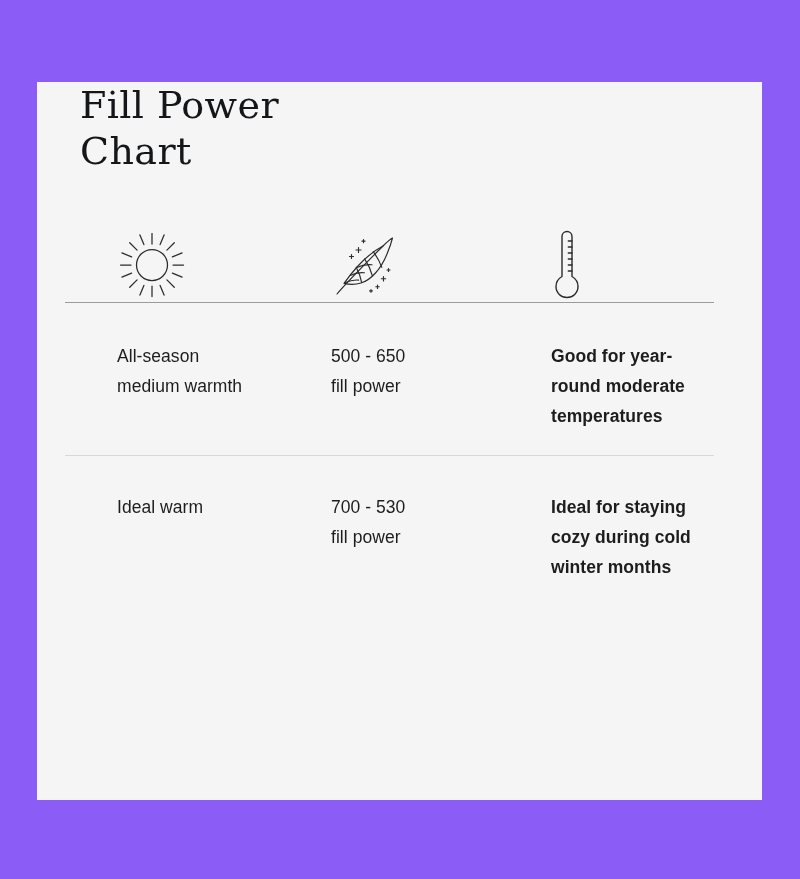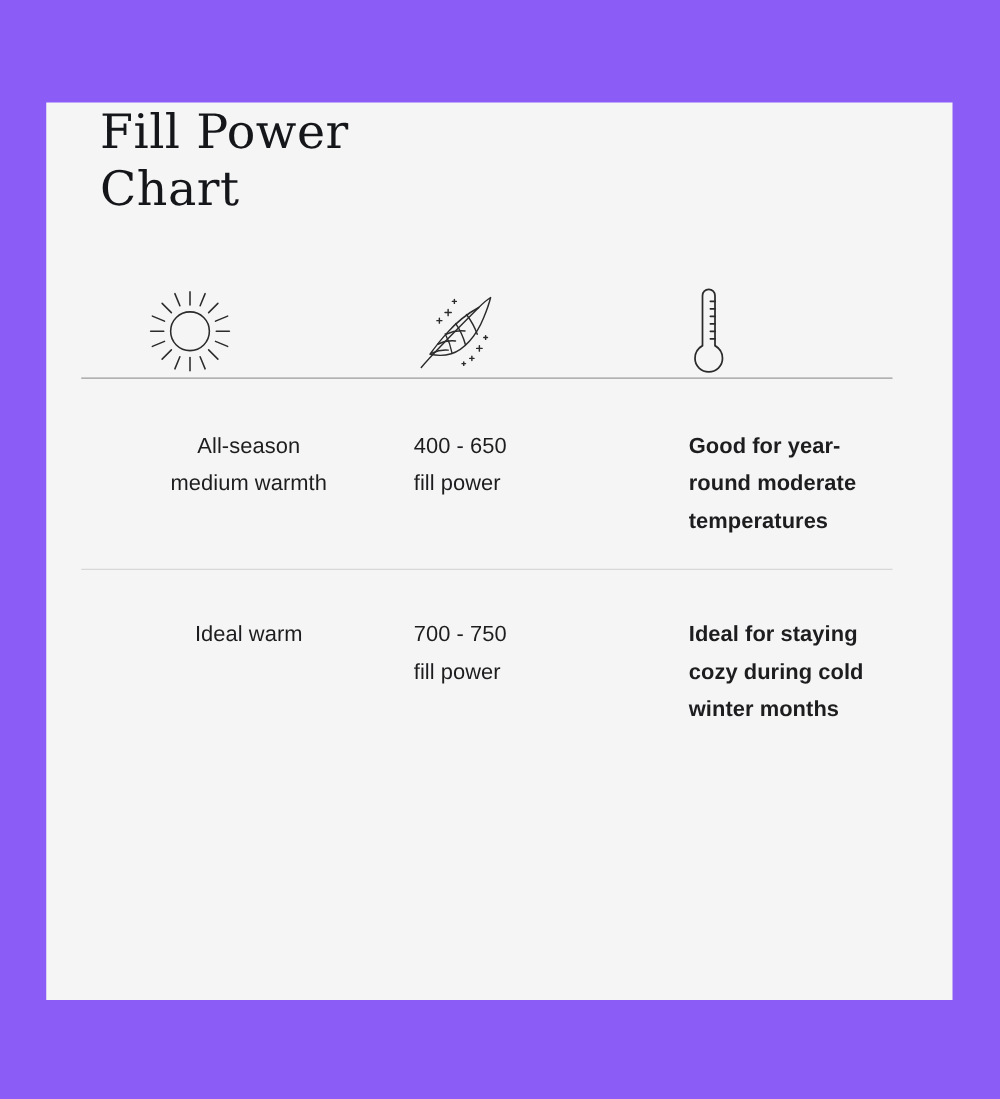--- a/index.html
+++ b/index.html
@@ -103,21 +103,21 @@
     flex: 0 0 216px;
     width: 216px;
     font-family: "Liberation Sans", sans-serif;
     font-size: 17.5px;
     line-height: 30px;
     font-weight: 400;
     color: #1d1d1f;
     letter-spacing: 0.05px;
     white-space: pre-line;
   }
-  .cell.k1 { padding-left: 52px; text-align: center; }
+  .cell.k1 { padding-left: 52px; }
   .cell.k2 { padding-left: 50px; }
   .cell.k3 { padding-left: 54px; padding-right: 4px; font-weight: bold; }
 </style>
 </head>
 <body>
 
 <div class="stage">
 
   <div class="card"></div>
 
@@ -198,32 +198,32 @@
         </div>
       </div>
 
     </div>
 
     <div class="divider"></div>
 
     <div class="data-row r1">
       <div class="cell k1">All-season
 medium warmth</div>
-      <div class="cell k2">400 - 650
+      <div class="cell k2">500 - 650
 fill power</div>
       <div class="cell k3">Good for year-
 round moderate
 temperatures</div>
     </div>
 
     <div class="divider light"></div>
 
     <div class="data-row r2">
       <div class="cell k1">Ideal warm</div>
-      <div class="cell k2">700 - 750
+      <div class="cell k2">700 - 530
 fill power</div>
       <div class="cell k3">Ideal for staying
 cozy during cold
 winter months</div>
     </div>
 
   </div>
 </div>
 
 </body></html>

